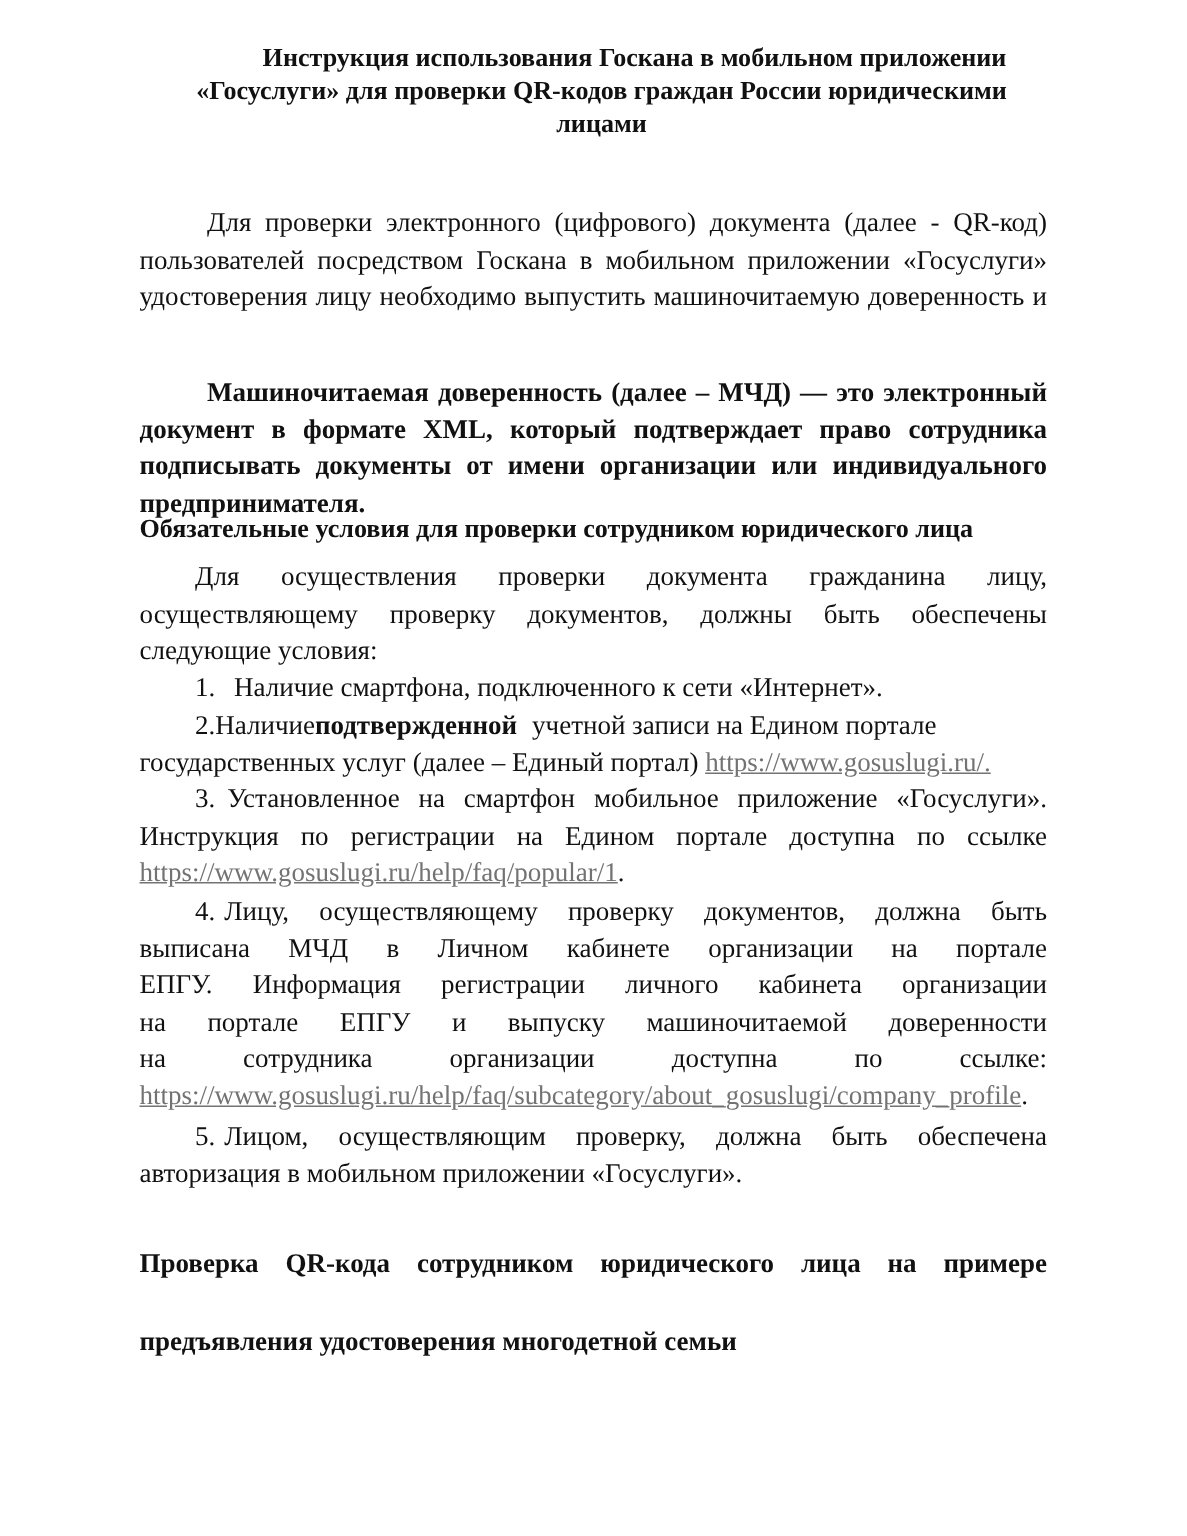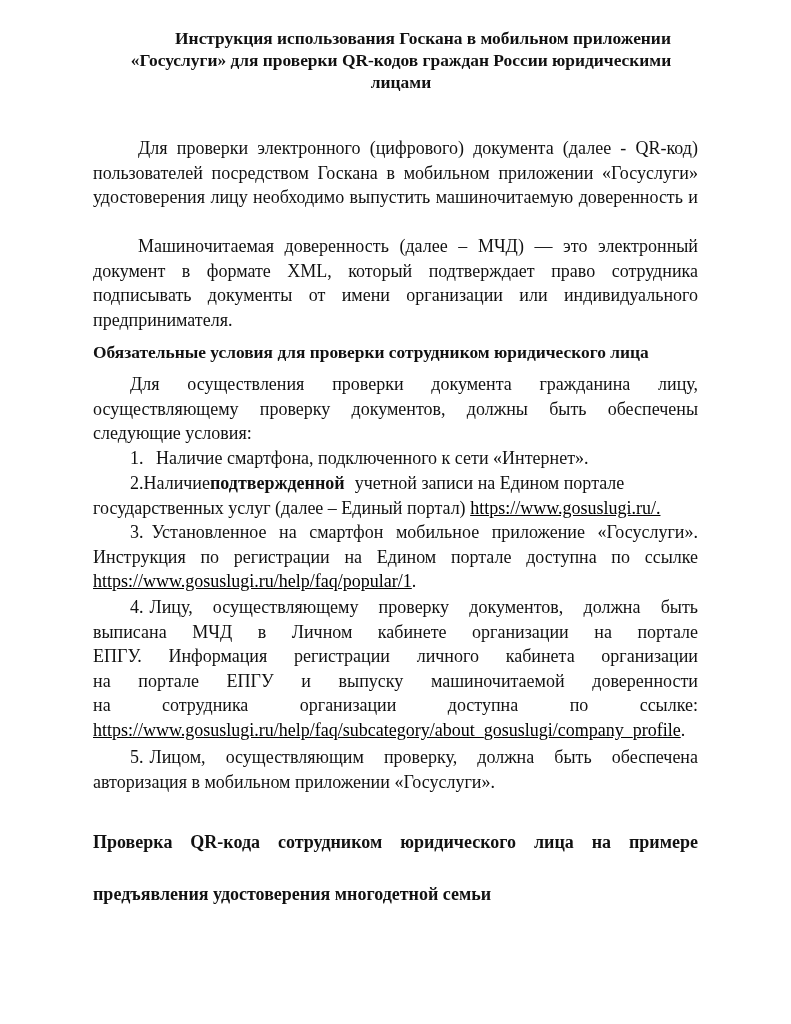--- a/index.html
+++ b/index.html
@@ -9,21 +9,21 @@
   .title { position: absolute; left: 95px; top: 27px; width: 612px; text-align: center;
            font-weight: bold; font-size: 17.4px; line-height: 22px; }
   .title .l1 { display: block; padding-left: 44px; text-align: center; }
   .title .l { display: block; }
   .para { position: absolute; left: 93px; width: 605px; font-size: 17.4px; line-height: 24.6px;
           text-align: justify; }
   .row { display: flex; justify-content: space-between; white-space: nowrap; height: 24.6px; line-height: 24.6px; font-size: 18px; }
   .row.left { justify-content: flex-start; gap: 0; }
   .row.left span + span { margin-left: 0; }
   .h2 { position: absolute; left: 93px; width: 605px; font-weight: bold; font-size: 17.4px; line-height: 24px; }
-  a.link { color: #000000; text-decoration: underline; }
+  a.link { color: #737373; text-decoration: underline; }
   b { font-weight: bold; }
 </style>
 </head>
 <body>
 
 <div class="page">
 
   <div class="title">
     <span class="l1">Инструкция использования Госкана в мобильном приложении</span>
     <span class="l">«Госуслуги» для проверки QR-кодов граждан России юридическими</span>
@@ -35,21 +35,21 @@
         <span style="display:block;width:100%;text-align:justify;text-align-last:justify;">Для проверки электронного (цифрового) документа (далее - QR-код)</span>
       </div>
     <div class="row">
         <span style="display:block;width:100%;text-align:justify;text-align-last:justify;">пользователей посредством Госкана в мобильном приложении «Госуслуги»</span>
       </div>
     <div class="row">
         <span style="display:block;width:100%;text-align:justify;text-align-last:justify;">удостоверения лицу необходимо выпустить машиночитаемую доверенность и</span>
       </div>
   </div>
 
-  <div class="para" style="top:234px;">
+  <div class="para" style="top:249px;font-weight:bold;">
     <div class="row" style="padding-left:45px;">
         <span style="display:block;width:100%;text-align:justify;text-align-last:justify;">Машиночитаемая доверенность (далее – МЧД) — это электронный</span>
       </div>
     <div class="row">
         <span style="display:block;width:100%;text-align:justify;text-align-last:justify;">документ в формате XML, который подтверждает право сотрудника</span>
       </div>
     <div class="row">
         <span style="display:block;width:100%;text-align:justify;text-align-last:justify;">подписывать документы от имени организации или индивидуального</span>
       </div>
     <div class="row left">

